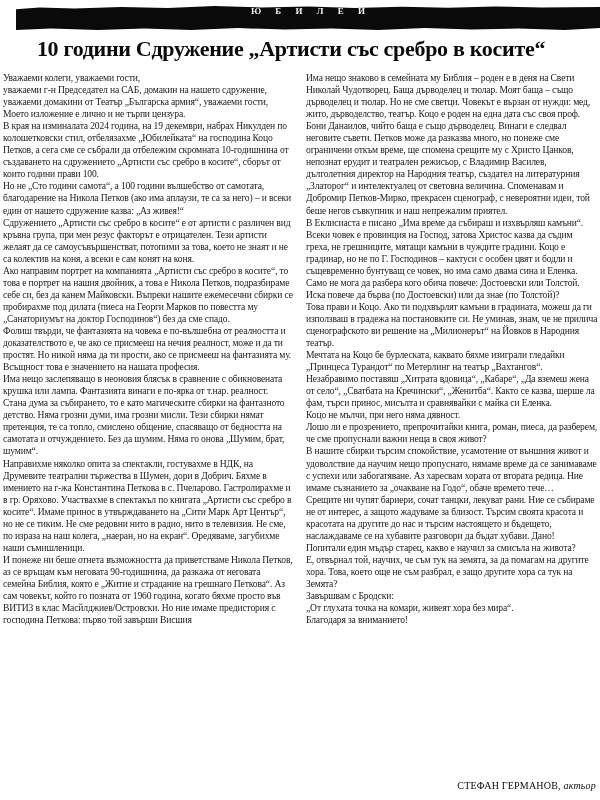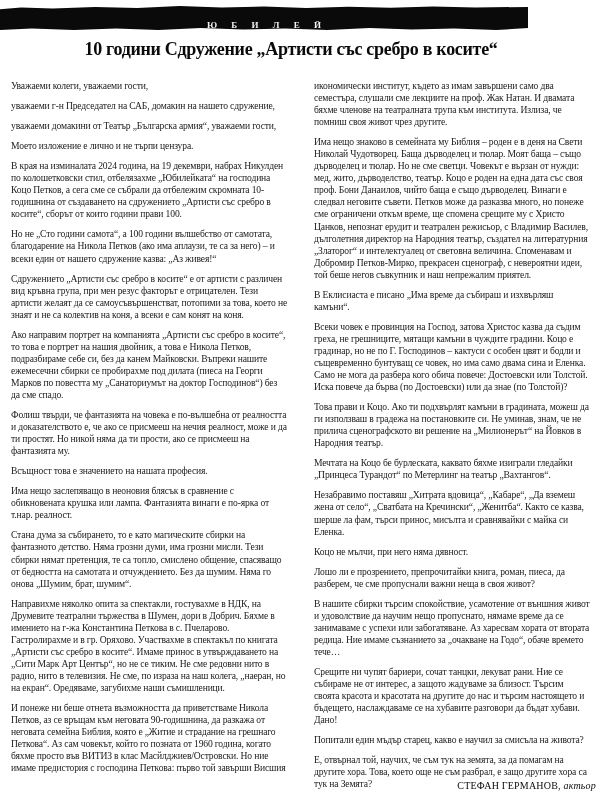--- a/index.html
+++ b/index.html
@@ -10,66 +10,66 @@
   body {
     width: 600px;
     height: 800px;
     overflow: hidden;
     position: relative;
     font-family: "Liberation Serif", "DejaVu Serif", serif;
     color: #111;
   }
   .banner {
     position: absolute;
-    left: 0;
+    left: 16px;
     top: 6px;
-    width: 528px;
+    width: 584px;
     height: 24px;
     background: #0a0a0a;
     clip-path: polygon(0% 14%, 4% 6%, 10% 10%, 18% 4%, 26% 8%, 34% 0%, 42% 6%, 50% 2%, 58% 8%, 66% 3%, 74% 7%, 82% 2%, 90% 6%, 100% 4%, 100% 92%, 94% 100%, 86% 94%, 78% 98%, 70% 92%, 62% 100%, 54% 94%, 46% 98%, 38% 92%, 30% 100%, 22% 94%, 14% 100%, 6% 94%, 0% 100%);
     display: flex;
-    align-items: flex-end;
+    align-items: flex-start;
     justify-content: center;
   }
   .banner-label {
     color: #f2f2f2;
     font-family: "Liberation Serif", serif;
     font-weight: bold;
     font-size: 9px;
     letter-spacing: 6px;
     padding-left: 6px;
   }
   .headline {
     position: absolute;
     left: 0;
     top: 33px;
     width: 582px;
     text-align: center;
     font-family: "Liberation Serif", "DejaVu Serif", serif;
     font-weight: bold;
-    font-size: 18px;
+    font-size: 22px;
     line-height: 32px;
     letter-spacing: -0.3px;
     color: #0a0a0a;
     margin: 0;
     white-space: nowrap;
   }
   .col {
     position: absolute;
     top: 72px;
     width: 292px;
     font-size: 9.6px;
     line-height: 12.05px;
     color: #1a1a1a;
     letter-spacing: -0.15px;
   }
   .col-left { left: 3px; }
   .col-right { left: 306px; }
   .col p {
-    margin: 8px;
+    margin: 0;
     padding: 0;
   }
   .col p.gap { margin-top: 12px; }
   .col .it { font-style: italic; }
   .signature {
     position: absolute;
     right: 4px;
     top: 780px;
     font-size: 10px;
     font-weight: normal;
@@ -99,21 +99,20 @@
     <p>Сдружението „Артисти със сребро в косите“ е от артисти с различен вид кръвна група, при мен резус факторът е отрицателен. Тези артисти желаят да се самоусъвършенстват, потопими за това, което не знаят и не са колектив на коня, а всеки е сам конят на коня.</p>
     <p>Ако направим портрет на компанията „Артисти със сребро в косите“, то това е портрет на нашия двойник, а това е Никола Петков, подразбираме себе си, без да канем Майковски. Въпреки нашите ежемесечни сбирки се пробирахме под дилата (пиеса на Георги Марков по повестта му „Санаториумът на доктор Господинов“) без да сме спадо.</p>
     <p>Фолиш твърди, че фантазията на човека е по-вълшебна от реалността и доказателството е, че ако се присмееш на нечия реалност, може и да ти простят. Но никой няма да ти прости, ако се присмееш на фантазията му.</p>
     <p>Всъщност това е значението на нашата професия.</p>
     <p>Има нещо заслепяващо в неоновия блясък в сравнение с обикновената крушка или лампа. Фантазията винаги е по-ярка от т.нар. реалност.</p>
     <p>Стана дума за събирането, то е като магическите сбирки на фантазното детство. Няма грозни думи, има грозни мисли. Тези сбирки нямат претенция, те са топло, смислено общение, спасяващо от бедността на самотата и отчуждението. Без да шумим. Няма го онова „Шумим, брат, шумим“.</p>
     <p>Направихме няколко опита за спектакли, гостувахме в НДК, на Друмевите театрални тържества в Шумен, дори в Добрич. Бяхме в имението на г-жа Константина Петкова в с. Пчеларово. Гастролирахме и в гр. Оряхово. Участвахме в спектакъл по книгата „Артисти със сребро в косите“. Имаме принос в утвърждаването на „Сити Марк Арт Център“, но не се тиким. Не сме редовни нито в радио, нито в телевизия. Не сме, по израза на наш колега, „наеран, но на екран“. Оредяваме, загубихме наши съмишленици.</p>
     <p>И понеже ни беше отнета възможността да приветстваме Никола Петков, аз се връщам към неговата 90-годишнина, да разкажа от неговата семейна Библия, която е „Житие и страдание на грешнаго Петкова“. Аз сам човекът, който го позната от 1960 година, когато бяхме просто във ВИТИЗ в клас Масйлджиев/Островски. Но ние имаме предистория с господина Петкова: първо той завърши Висшия</p>
   </div>
 <div class="col col-right" id="col-right">
-    <p>икономически институт, където аз имам завършени само два семестъра, слушали сме лекциите на проф. Жак Натан. И двамата бяхме членове на театралната трупа към института. Излиза, че помниш своя живот чрез другите.</p>
     <p>Има нещо знаково в семейната му Библия – роден е в деня на Свети Николай Чудотворец. Баща дърводелец и тюлар. Моят баща – също дърводелец и тюлар. Но не сме светци. Човекът е вързан от нужди: мед, жито, дърводелство, театър. Коцо е роден на една дата със своя проф. Бони Данаилов, чийто баща е също дърводелец. Винаги е следвал неговите съвети. Петков може да разказва много, но понеже сме ограничени откъм време, ще спомена срещите му с Христо Цанков, непознат ерудит и театрален режисьор, с Владимир Василев, дълголетния директор на Народния театър, създател на литературния „Златорог“ и интелектуалец от световна величина. Споменавам и Добромир Петков-Мирко, прекрасен сценограф, с невероятни идеи, той беше негов съвкупник и наш непрежалим приятел.</p>
     <p>В Еклисиаста е писано „Има време да събираш и изхвърляш камъни“.</p>
     <p>Всеки човек е провинция на Господ, затова Христос казва да съдим греха, не грешниците, мятащи камъни в чуждите градини. Коцо е градинар, но не по Г. Господинов – кактуси с особен цвят и бодли и същевременно бунтуващ се човек, но има само двама сина и Еленка. Само не мога да разбера кого обича повече: Достоевски или Толстой. Иска повече да бърва (по Достоевски) или да знае (по Толстой)?</p>
     <p>Това прави и Коцо. Ако ти подхвърлят камъни в градината, можеш да ги използваш в градежа на постановките си. Не уминав, знам, че не прилича сценографското ви решение на „Милионерът“ на Йовков в Народния театър.</p>
     <p>Мечтата на Коцо бе бурлеската, каквато бяхме изиграли гледайки „Принцеса Турандот“ по Метерлинг на театър „Вахтангов“.</p>
     <p>Незабравимо поставяш „Хитрата вдовица“, „Кабаре“, „Да вземеш жена от село“, „Сватбата на Кречински“, „Женитба“. Както се казва, шерше ла фам, търси принос, мисълта и сравнявайки с майка си Еленка.</p>
     <p>Коцо не мълчи, при него няма дявност.</p>
     <p>Лошо ли е прозрението, препрочитайки книга, роман, пиеса, да разберем, че сме пропуснали важни неща в своя живот?</p>
     <p>В нашите сбирки търсим спокойствие, усамотение от външния живот и удоволствие да научим нещо пропуснато, нямаме време да се занимаваме с успехи или забогатяване. Аз харесвам хората от втората редица. Ние имаме съзнанието за „очакване на Годо“, обаче времето тече…</p>
     <p>Срещите ни чупят бариери, сочат танцки, лекуват рани. Ние се събираме не от интерес, а защото жадуваме за близост. Търсим своята красота и красотата на другите до нас и търсим настоящето и бъдещето, наслаждаваме се на хубавите разговори да бъдат хубави. Дано!</p>

